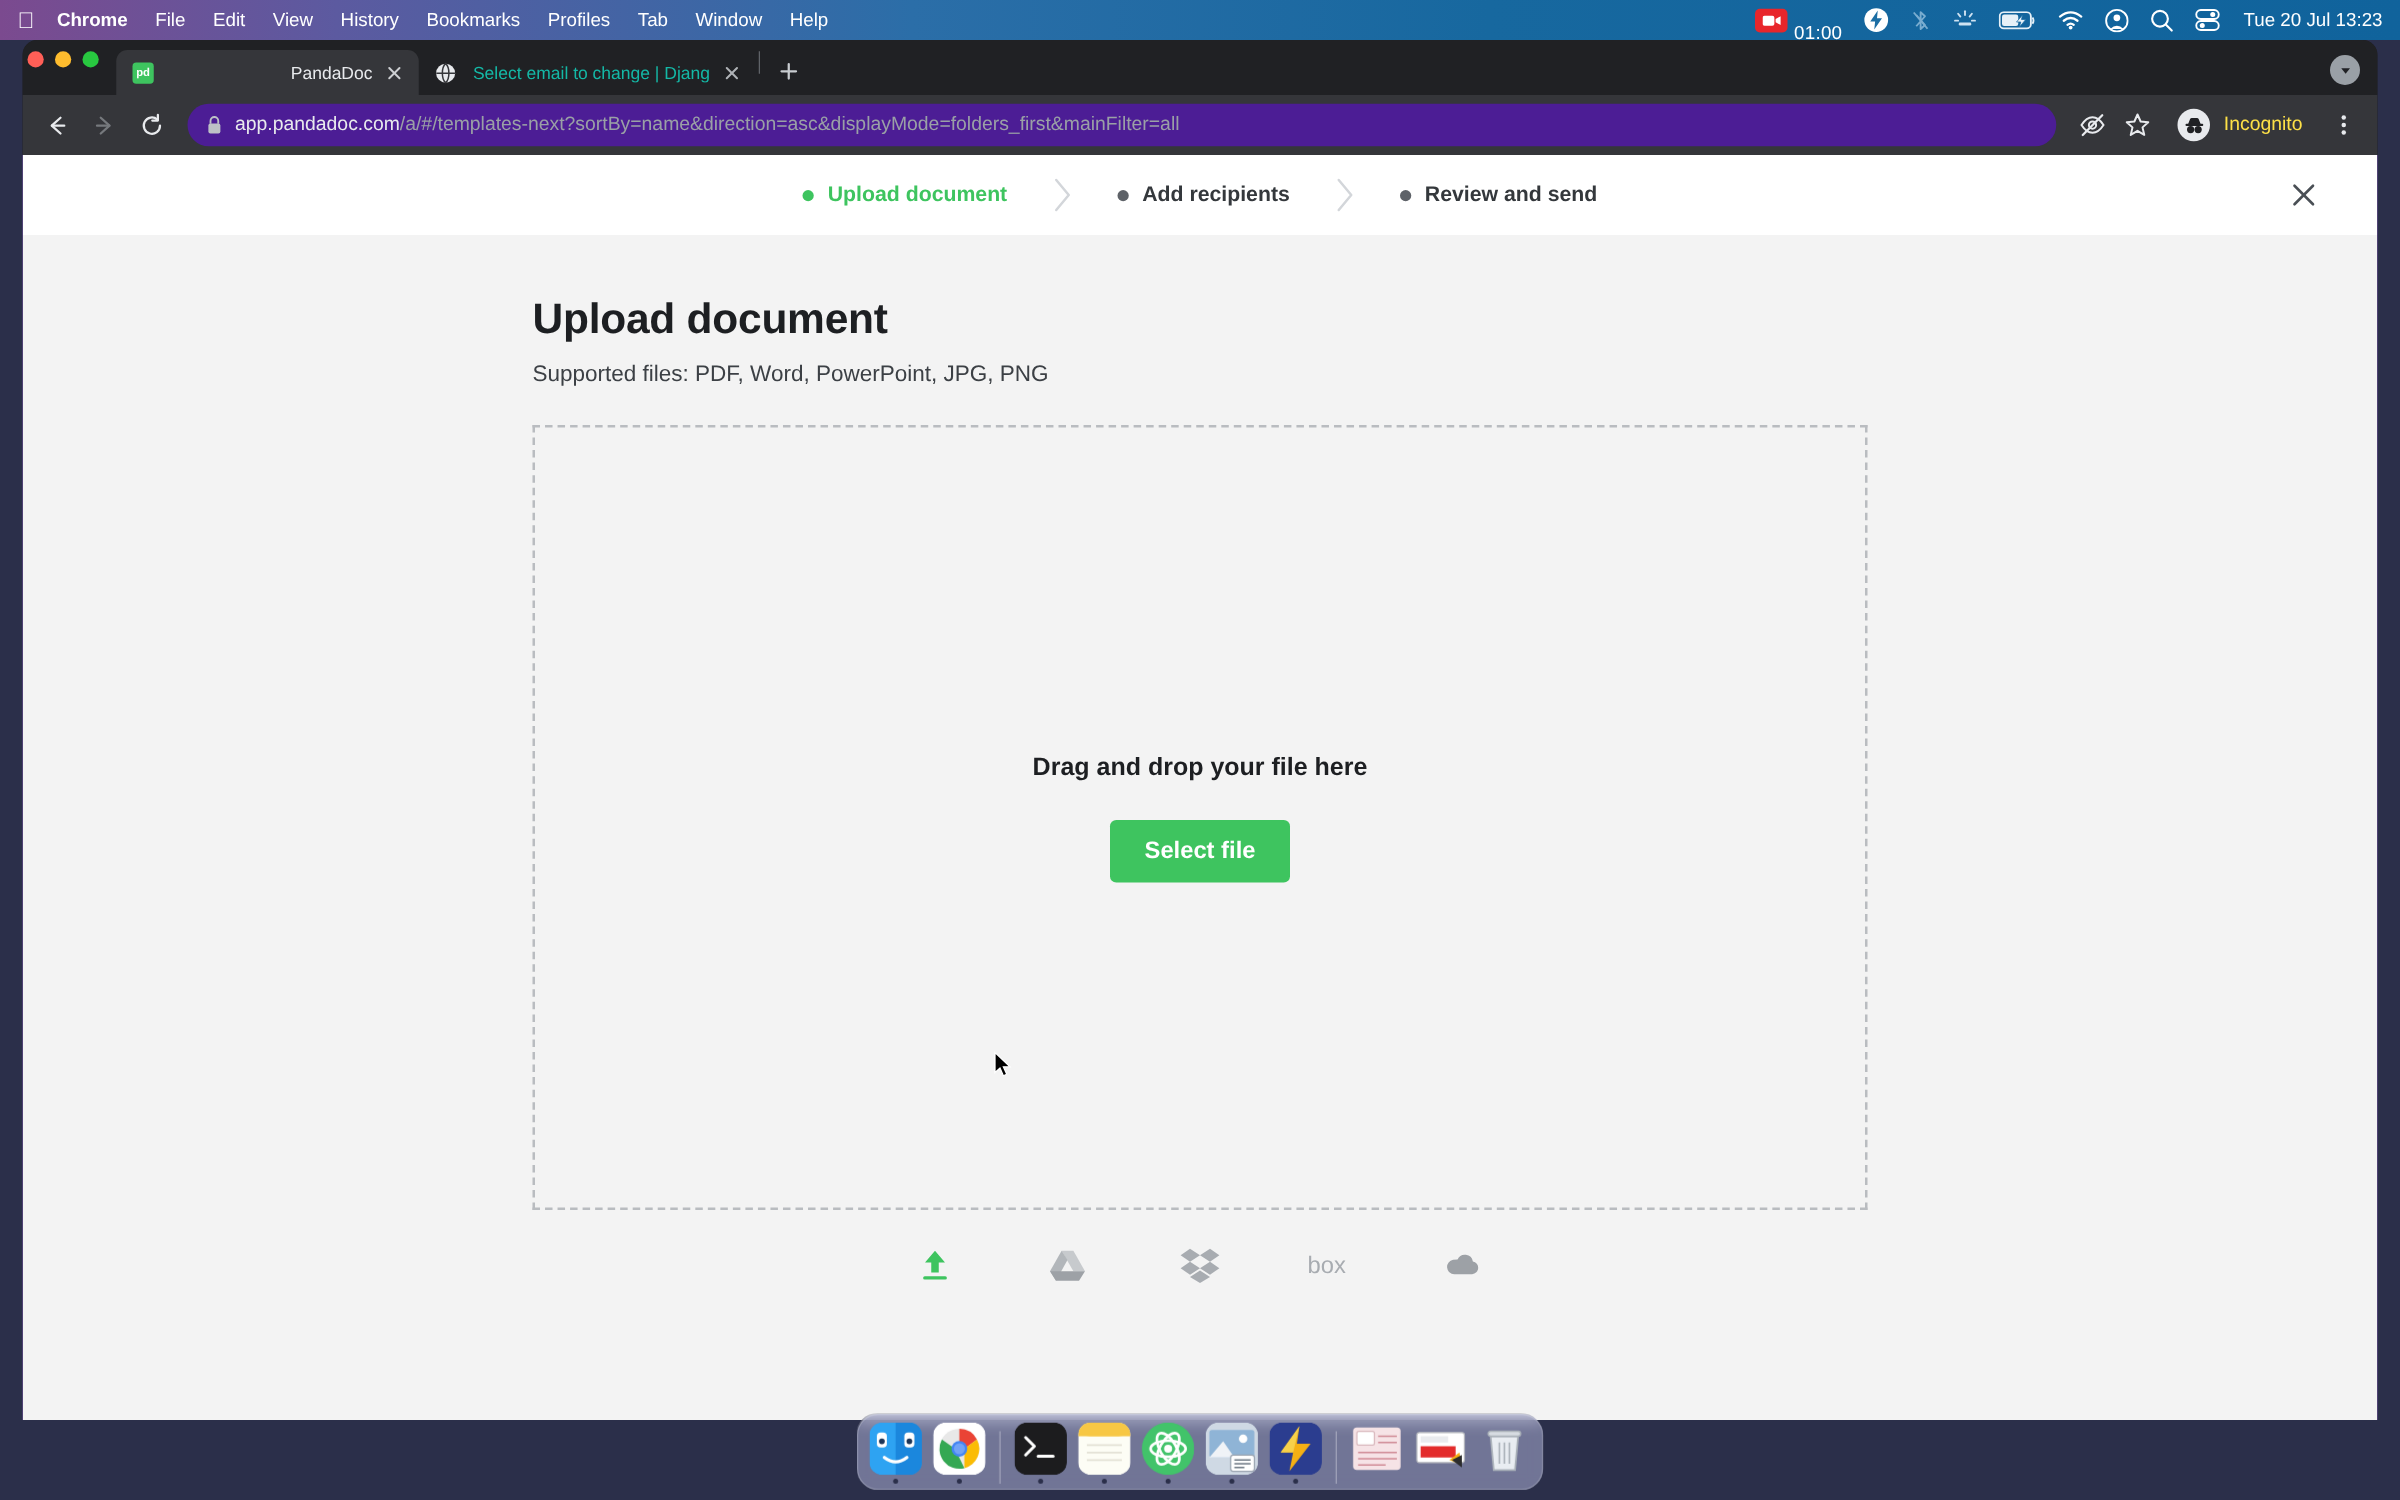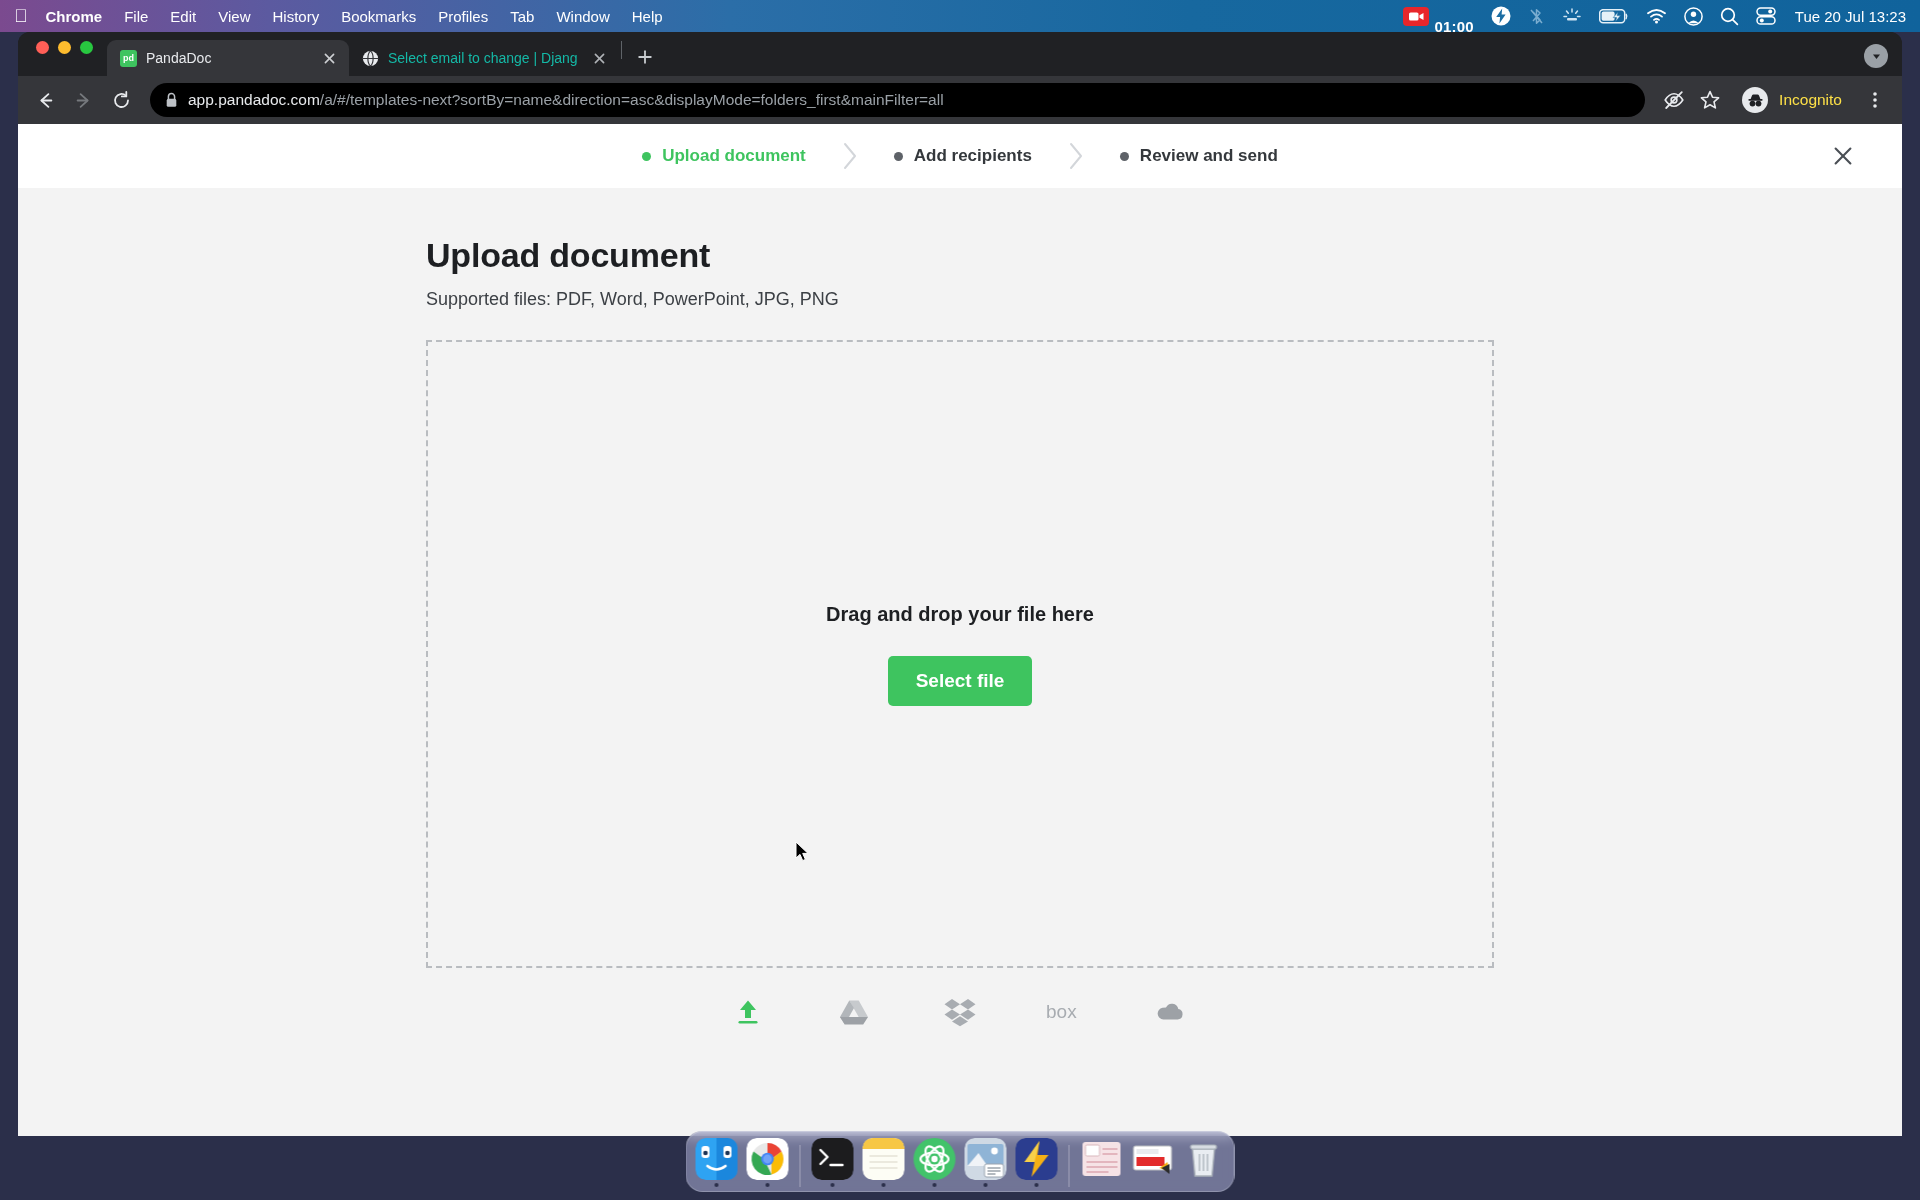--- a/index.html
+++ b/index.html
@@ -24,35 +24,35 @@
   .menubar .mi { margin-right: 22px; white-space: nowrap; }
   .menubar .mi.bold { font-weight: bold; }
   .menubar .spacer { flex: 1; }
   .mb-right { display: flex; align-items: center; gap: 17px; }
   .rec-pill { display: flex; align-items: center; gap: 5px; }
   .rec-box {
     background: #e8262b; width: 26px; height: 19px; border-radius: 4px;
     display: flex; align-items: center; justify-content: center;
     color: #fff; font-size: 13px; font-weight: bold;
   }
-  .rec-time { font-size: 15px; font-weight: 700; letter-spacing: .2px; margin-top: 20px; }
+  .rec-time { font-size: 15px; font-weight: 400; letter-spacing: .2px; margin-top: 20px; }
   .mb-ico { display: flex; align-items: center; justify-content: center; }
   .clock { font-size: 15px; margin-left: 2px; white-space: nowrap; }
 
   
   .chrome {
     position: absolute; top: 32px; left: 18px;
     width: 1884px; height: 1104px;
     background: #202124;
     border-radius: 12px 12px 0 0;
     overflow: hidden;
   }
   .tabstrip {
     height: 44px; background: #202124;
-    display: flex; align-items: flex-end; padding-left: 18px; position: relative;
+    display: flex; align-items: flex-end; padding-left: 4px; position: relative; text-align: right;
   }
   .traffic { display: flex; align-items: center; gap: 9px; height: 44px; padding-bottom: 13px; }
   .dot { width: 13px; height: 13px; border-radius: 50%; }
   .dot.r { background: #ff5f57; } .dot.y { background: #febc2e; } .dot.g { background: #28c840; }
 
   .tab {
     height: 36px; display: flex; align-items: center; gap: 9px;
     padding: 0 11px 0 13px; min-width: 150px; max-width: 290px;
     font-size: 14px; color: #14b8a6; position: relative;
   }
@@ -87,21 +87,21 @@
     height: 48px; background: #35363a;
     display: flex; align-items: center; gap: 4px; padding: 0 10px 0 10px;
   }
   .navbtn {
     width: 34px; height: 34px; border-radius: 50%;
     display: flex; align-items: center; justify-content: center;
     color: #e8eaed; flex: none;
   }
   .navbtn.dim { color: #76797d; }
   .omnibox {
-    flex: 1; height: 34px; background: #000000; border-radius: 17px;
+    flex: 1; height: 34px; background: #4c1d95; border-radius: 17px;
     display: flex; align-items: center; padding: 0 12px 0 15px;
     margin: 0 8px; min-width: 0;
   }
   .lock { margin-right: 10px; flex: none; display: flex; align-items: center; }
   .url { font-size: 15.5px; white-space: nowrap; overflow: hidden; }
   .url .host { color: #e8eaed; }
   .url .path { color: #9aa0a6; }
   .tb-right { display: flex; align-items: center; gap: 2px; flex: none; }
   .tb-ico {
     width: 34px; height: 34px; border-radius: 50%;

